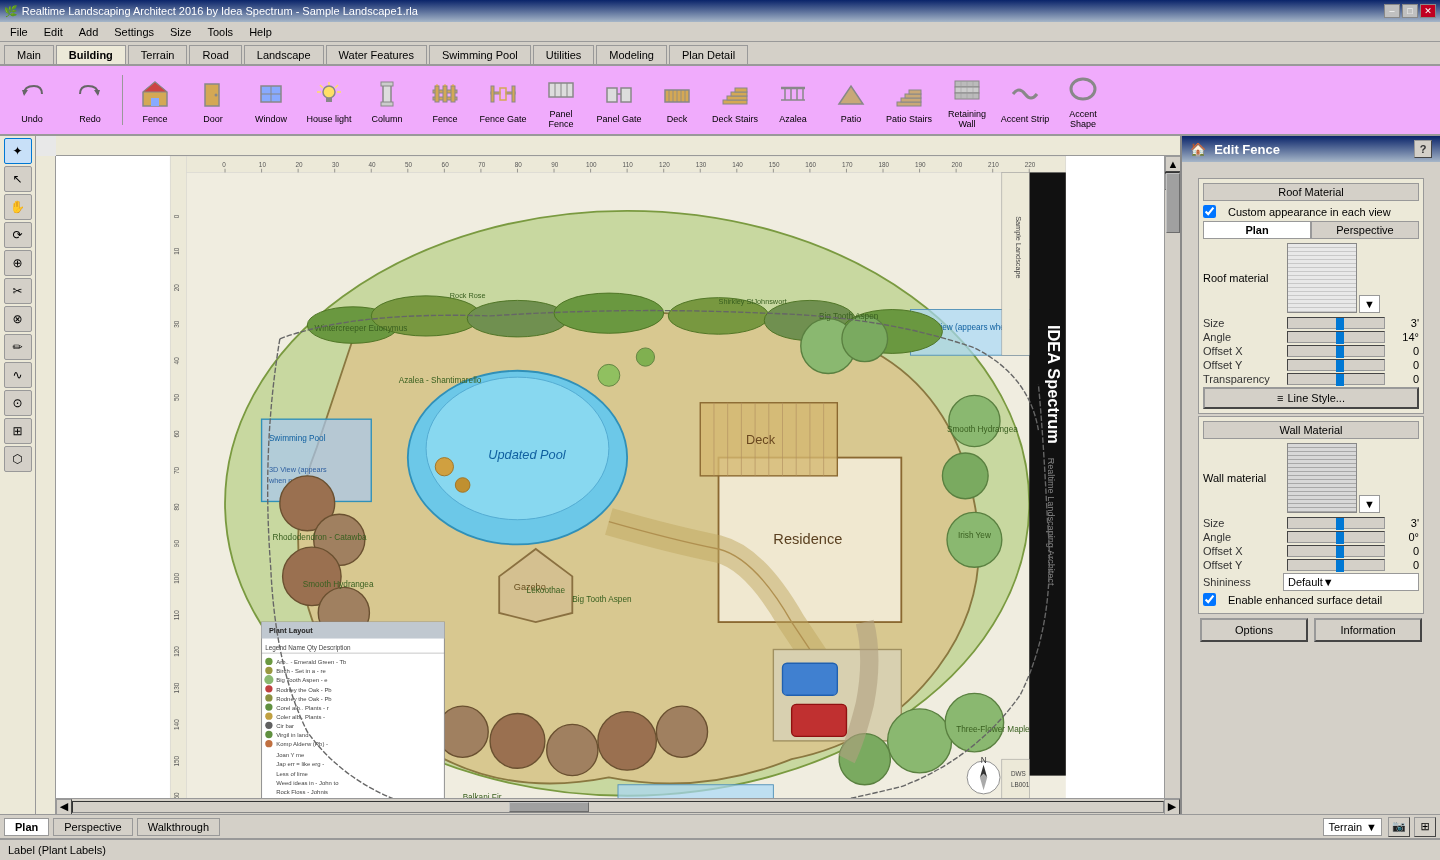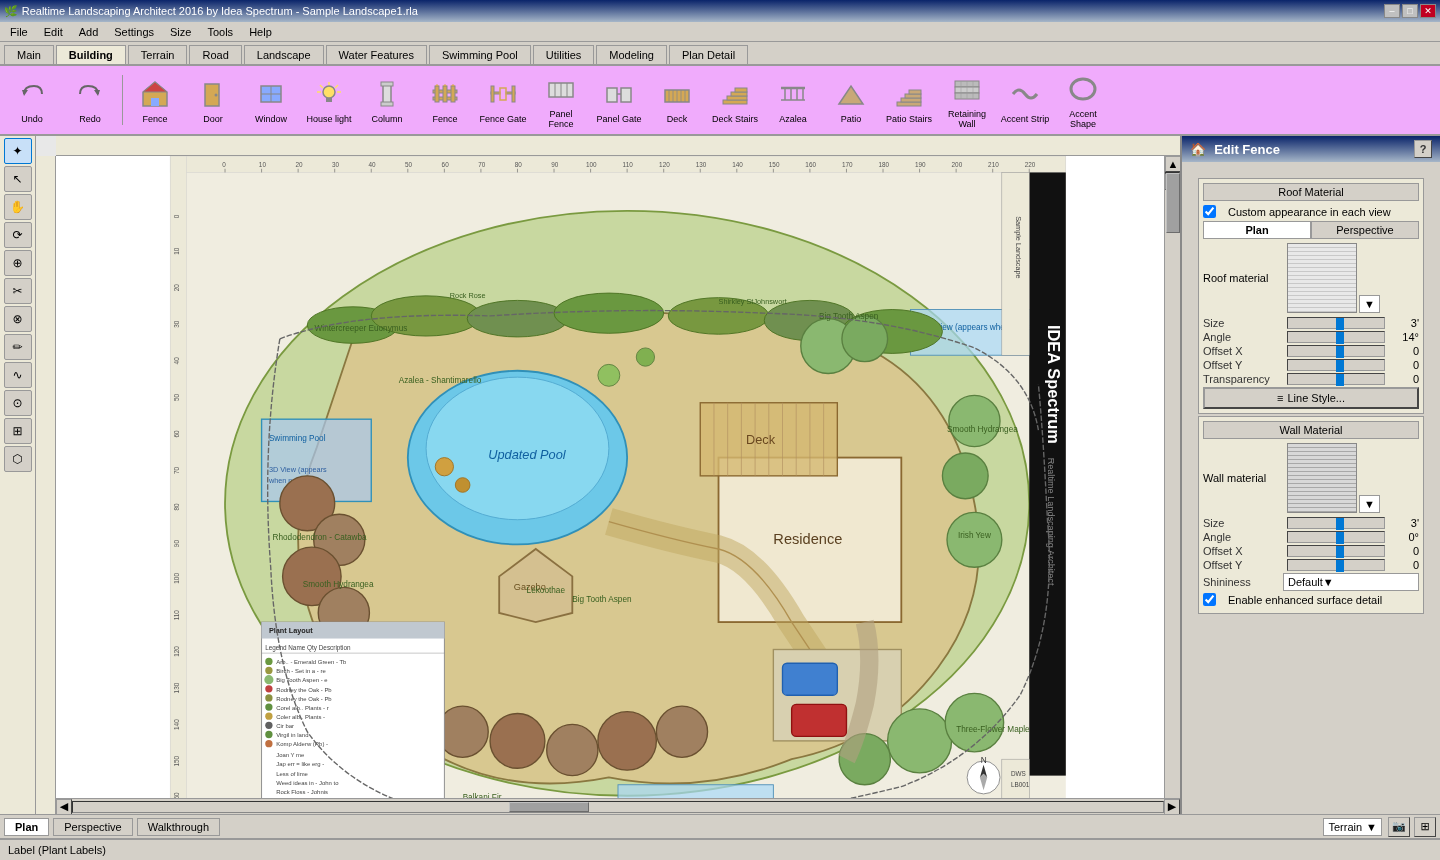--- a/index.html
+++ b/index.html
@@ -1085,20 +1085,24 @@
             <span>▼</span>
           </div>
         </div>
 
         <div class="checkbox-row">
           <input type="checkbox" checked="" style="">
           <span>Enable enhanced surface detail</span>
         </div>
       </div>
 
+      <div style="display:flex;gap:2px;margin:2px;">
+        <button class="options-btn" style="flex:1;">Options</button>
+        <button class="info-btn" style="flex:1;">Information</button>
+      </div>
     </div>
   </div>
 </div>
 
 <div id="bottom-bar">
   <div class="view-tab active">Plan</div>
   <div class="view-tab">Perspective</div>
   <div class="view-tab">Walkthrough</div>
   <div style="flex:1;"></div>
   <div class="terrain-dropdown">

